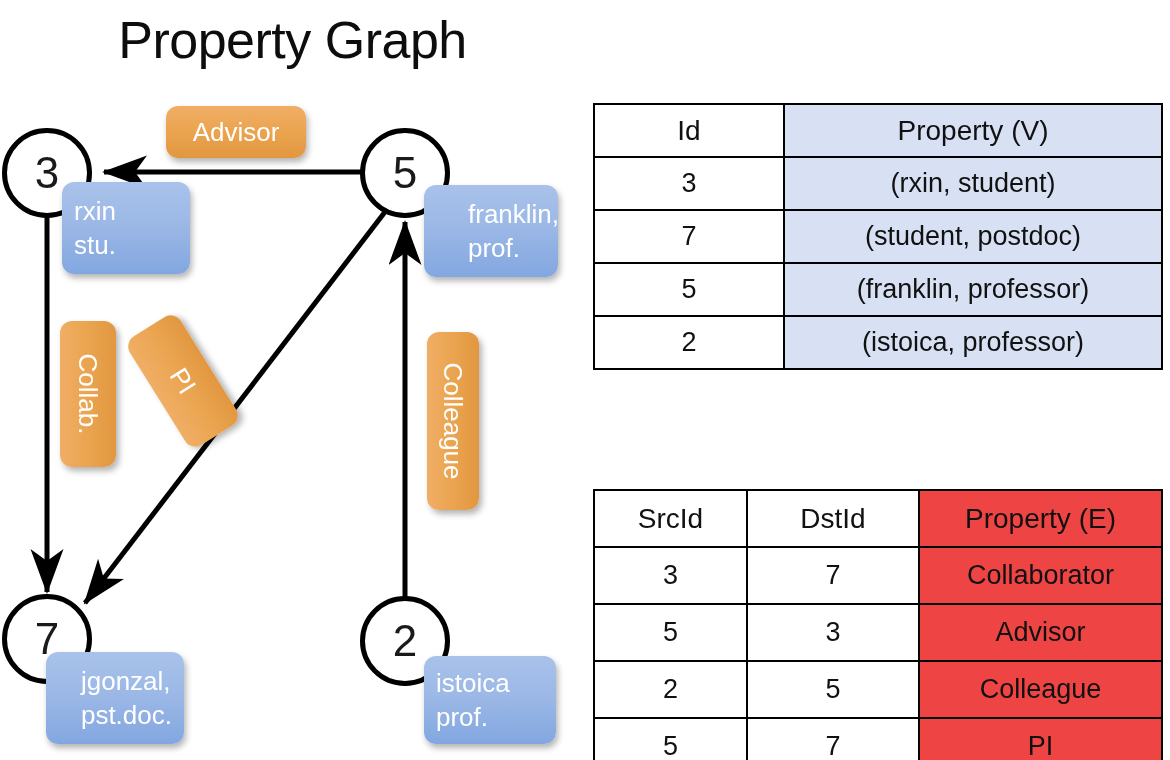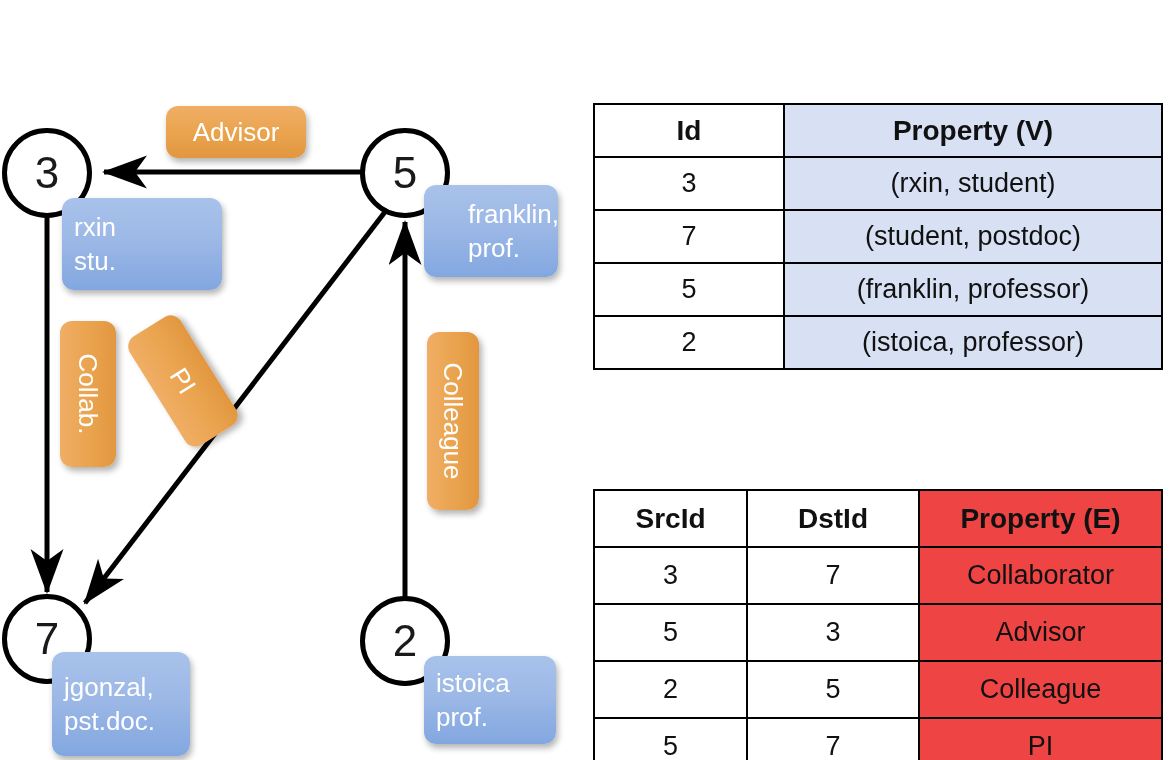--- a/index.html
+++ b/index.html
@@ -70,33 +70,34 @@
     transform:translate(-50%,-50%) rotate(90deg);
     white-space:nowrap;font-size:26px;line-height:1;
   }
 
   
   .tbl{position:absolute;border-collapse:collapse;table-layout:fixed;}
   .tbl td{
     border:2px solid #000;text-align:center;vertical-align:middle;
     font-size:27px;color:#111;padding:2px 4px;
   }
-  .tbl td.hdr{font-weight:bold;font-size:28px;}
+  .tbl td.hdr{font-weight:normal;font-size:28px;}
   .tbl td.blue{background:#d7e1f3;}
   .tbl td.orange{background:#ef4444;}
   #vertex-table{left:593px;top:103px;width:568px;}
   #vertex-table td{height:47px;}
   #edge-table{left:593px;top:489px;width:568px;}
   #edge-table td{height:51px;}
 </style>
 </head>
 <body>
 
 <div class="canvas">
 
+  <div class="title" id="title-property-graph" style="top:8px;">Property Graph</div>
 
 
 
   <svg id="graph-svg" viewBox="0 0 585 760">
     <defs>
       <marker id="ah" markerWidth="10" markerHeight="10" refX="8.6" refY="3.3" orient="auto" markerUnits="strokeWidth">
         <path d="M0,0 L9,3.3 L0,6.6 L2.4,3.3 Z" fill="#000"></path>
       </marker>
     </defs>
 
@@ -118,31 +119,31 @@
   </div>
 
   <div class="node" style="left:2px;top:594px;width:90px;height:90px;">
     <span>7</span>
   </div>
 
   <div class="node" style="left:360px;top:596px;width:90px;height:90px;">
     <span>2</span>
   </div>
 
-  <div class="pbox blue" style="left:62px;top:198px;width:160px;height:92px;">
+  <div class="pbox blue" style="left:62px;top:182px;width:128px;height:92px;">
     <span class="lines">rxin
 stu.</span>
   </div>
 
   <div class="pbox blue" style="left:424px;top:185px;width:134px;height:92px;padding-left:44px;">
     <span class="lines">franklin,
 prof.</span>
   </div>
 
-  <div class="pbox blue" style="left:52px;top:652px;width:138px;height:104px;">
+  <div class="pbox blue" style="left:46px;top:652px;width:138px;height:92px;justify-content:flex-end;">
     <span class="lines">jgonzal,
 pst.doc.</span>
   </div>
 
   <div class="pbox blue" style="left:424px;top:656px;width:132px;height:88px;">
     <span class="lines">istoica
 prof.</span>
   </div>
 
   <div class="pbox orange" style="left:166px;top:106px;width:140px;height:52px;justify-content:center;">

